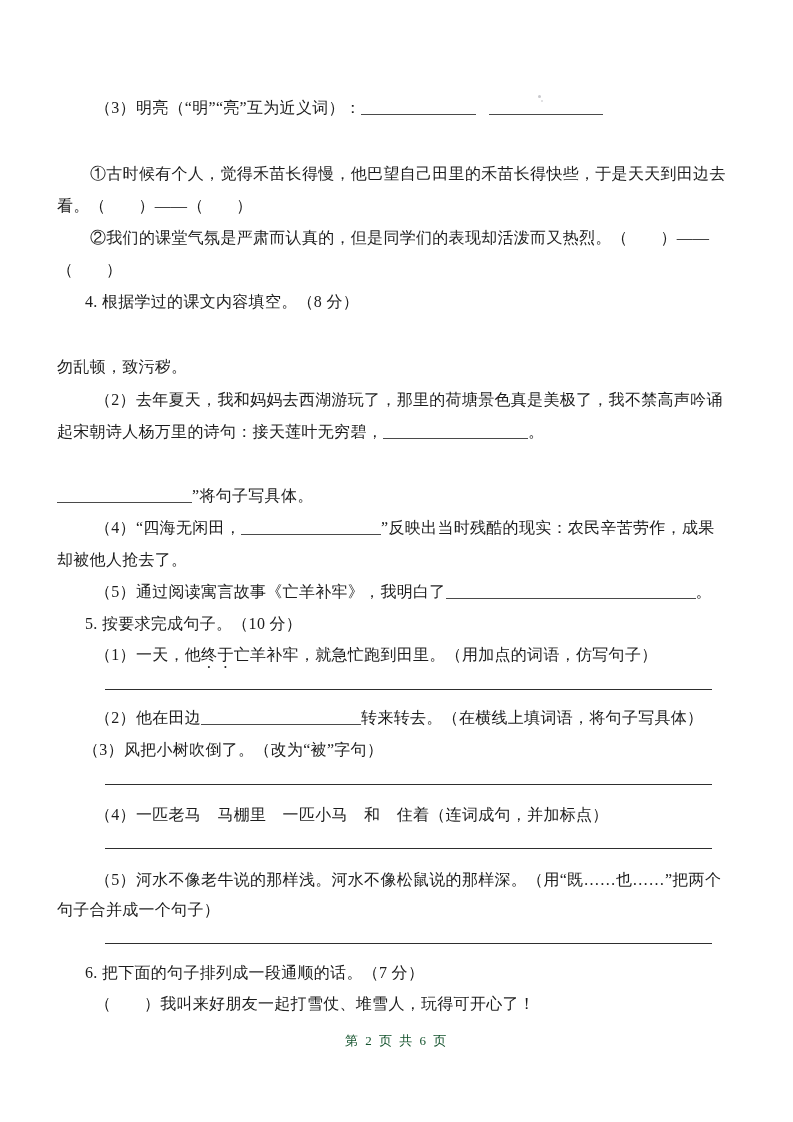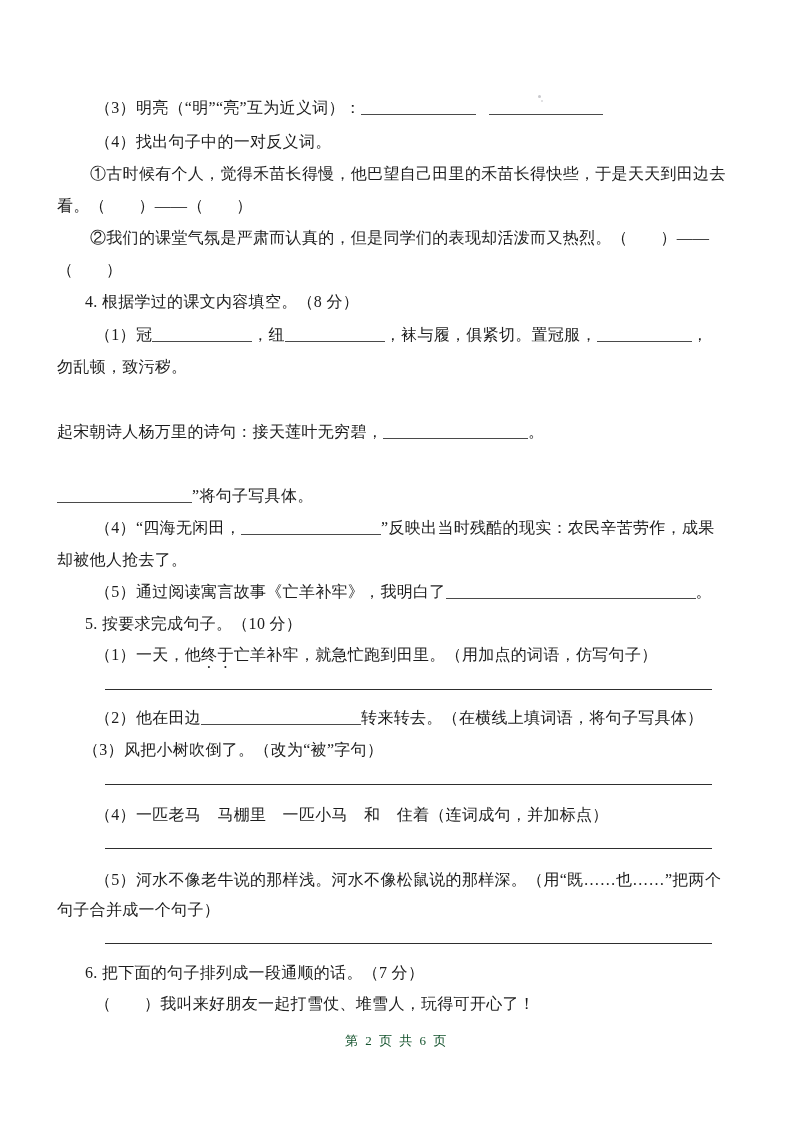--- a/index.html
+++ b/index.html
@@ -64,23 +64,20 @@
 
 <div class="page">
 
   <span class="speck" style="left:538px;top:95px"></span>
   <span class="speck s2" style="left:541px;top:100px"></span>
 
   <div class="line" style="top:97px;left:95px">
     <span>（3）明亮（“明”“亮”互为近义词）：</span><span class="blank" style="width:115px"></span><span class="blank gap-left" style="width:114px"></span>
   </div>
 
-  <div class="line" style="top:131px;left:95px">
-    <span>（4）找出句子中的一对反义词。</span>
-  </div>
 
   <div class="line" style="top:163px;left:90px">
     <span>①古时候有个人，觉得禾苗长得慢，他巴望自己田里的禾苗长得快些，于是天天到田边去</span>
   </div>
 
   <div class="line" style="top:195px;left:57px">
     <span>看。（　　）——（　　）</span>
   </div>
 
   <div class="line" style="top:227px;left:90px">
@@ -88,28 +85,28 @@
   </div>
 
   <div class="line" style="top:259px;left:57px">
     <span>（　　）</span>
   </div>
 
   <div class="line" style="top:291px;left:85px">
     <span>4. 根据学过的课文内容填空。（8 分）</span>
   </div>
 
-  <div class="line" style="top:324px;left:95px">
-    <span>（1）冠</span><span class="blank" style="width:100px"></span><span>，纽</span><span class="blank" style="width:100px"></span><span>，袜与履，俱紧切。置冠服，</span><span class="blank" style="width:95px"></span><span>，</span>
-  </div>
 
   <div class="line" style="top:356px;left:57px">
     <span>勿乱顿，致污秽。</span>
   </div>
 
+  <div class="line" style="top:389px;left:95px">
+    <span>（2）去年夏天，我和妈妈去西湖游玩了，那里的荷塘景色真是美极了，我不禁高声吟诵</span>
+  </div>
 
   <div class="line" style="top:421px;left:57px">
     <span>起宋朝诗人杨万里的诗句：接天莲叶无穷碧，</span><span class="blank" style="width:145px"></span><span>。</span>
   </div>
 
 
   <div class="line" style="top:485px;left:57px">
     <span class="blank" style="width:135px"></span><span>”将句子写具体。</span>
   </div>
 

